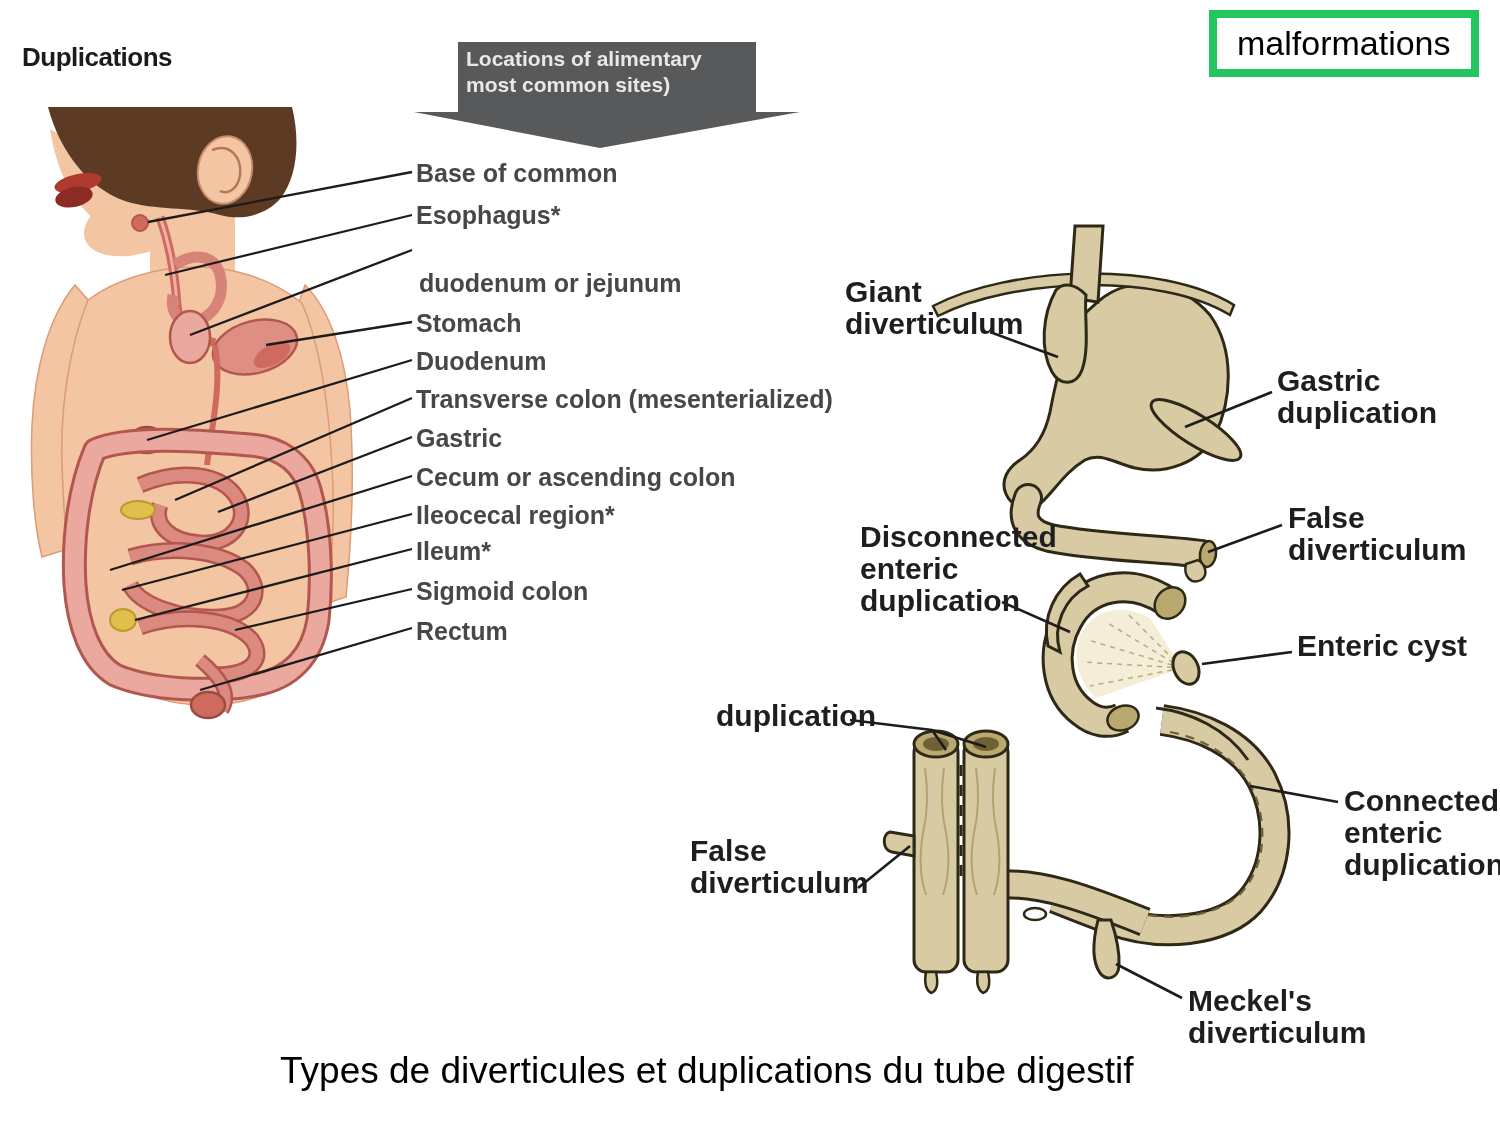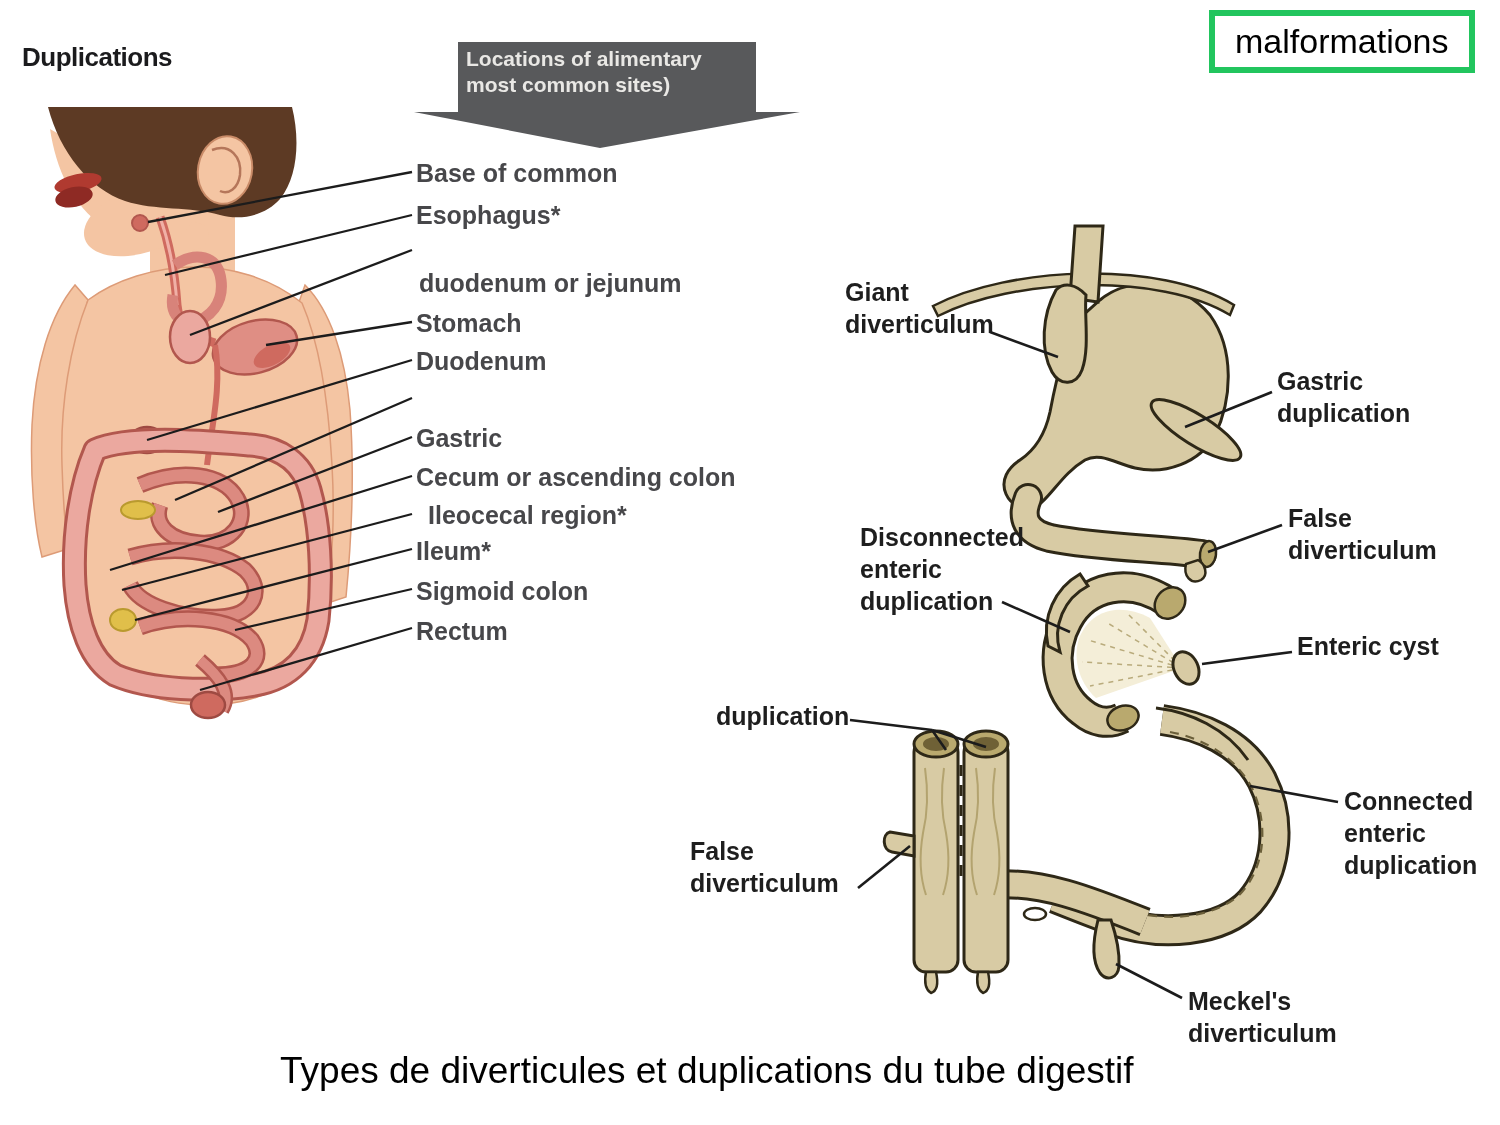--- a/index.html
+++ b/index.html
@@ -1,29 +1,29 @@
 <!DOCTYPE html>
 <html style="--arrow-box: #58595b; --arrow-text: #e9e8e5; --left-label-text: #47474a; --right-label-text: #1e1e1e; --leader-line: #1c1c1c; --diagram-fill: #d8cba4; --diagram-fill-dark: #b9a96e; --diagram-fill-deep: #6f6136; --diagram-fill-light: #f4eed8; --diagram-outline: #2e2817; --skin: #f4c5a3; --skin-shade: #dd9b77; --hair: #5d3a24; --organ-pink: #eba89f; --organ-outline: #b2574e; --organ-red: #cf6a5f; --organ-deep-red: #a33830; --mesentery-yellow: #e0bf4a;"><head>
 <meta charset="utf-8">
 <style>
   html,body{margin:0;padding:0;background:#ffffff;}
   .slide{position:relative;width:1500px;height:1125px;background:#fff;overflow:hidden;
          font-family:Liberation Sans, sans-serif;padding-left:16px;}
   .heading{position:absolute;left:22px;top:42px;font-size:26px;font-weight:bold;
            color:#1b1b1d;letter-spacing:-0.5px;}
-  .corner-tag{position:absolute;left:1209px;top:10px;border:6px solid #22c55e;background:#fff;
+  .corner-tag{position:absolute;left:1209px;top:10px;border:8px solid #22c55e;background:#fff;
               font-size:34px;color:#000;padding:6px 20px;white-space:nowrap;}
   .caption{position:absolute;left:280px;top:1050px;width:910px;text-align:left;
            font-size:37px;color:#000;}
   .arrow-svg{position:absolute;left:408px;top:36px;}
   .arrow-text{position:absolute;left:466px;top:46px;color:var(--arrow-text);
               font-size:21px;font-weight:bold;line-height:26px;white-space:nowrap;}
   .llbl{position:absolute;font-size:25px;font-weight:600;color:var(--left-label-text);
         line-height:28px;white-space:nowrap;}
-  .lbl{position:absolute;font-size:25px;font-weight:600;color:var(--right-label-text);
+  .lbl{position:absolute;font-size:30px;font-weight:600;color:var(--right-label-text);
        line-height:32px;white-space:nowrap;}
   .fig{position:absolute;}
 </style>
 </head>
 <body>
 
 <div class="slide">
 
   <div class="heading">Duplications</div>
 
@@ -102,23 +102,24 @@
       <line x1="215" y1="525" x2="392" y2="484"></line>
       <line x1="180" y1="585" x2="392" y2="523"></line>
     </g>
   </svg>
 
   <div class="llbl" style="left:416px;top:159px">Base of common</div>
   <div class="llbl" style="left:416px;top:201px">Esophagus*</div>
   <div class="llbl" style="left:419px;top:269px">duodenum or jejunum</div>
   <div class="llbl" style="left:416px;top:309px">Stomach</div>
   <div class="llbl" style="left:416px;top:347px">Duodenum</div>
+  <div class="llbl" style="left:416px;top:385px">Transverse colon (mesenterialized)</div>
   <div class="llbl" style="left:416px;top:424px">Gastric</div>
   <div class="llbl" style="left:416px;top:463px">Cecum or ascending colon</div>
-  <div class="llbl" style="left:428px;top:501px">Ileocecal region*</div>
+  <div class="llbl" style="left:416px;top:501px">Ileocecal region*</div>
   <div class="llbl" style="left:416px;top:537px">Ileum*</div>
   <div class="llbl" style="left:416px;top:577px">Sigmoid colon</div>
   <div class="llbl" style="left:416px;top:617px">Rectum</div>
 
   <svg class="fig" style="left:830px;top:220px" width="640" height="830" viewBox="0 0 640 830">
 
     <path d="M270,80 C300,55 350,60 380,95 C405,130 402,180 385,215 C370,243 335,255 305,248 C285,243 270,232 255,240 C235,252 225,270 212,282 C200,292 182,288 176,274 C170,260 178,248 190,240 C205,230 215,215 220,192 C226,160 235,120 250,98 Z" fill="var(--diagram-fill)" stroke="var(--diagram-outline)" stroke-width="3"></path>
 
     <ellipse cx="366" cy="210" rx="52" ry="15" transform="rotate(32 366 210)" fill="var(--diagram-fill)" stroke="var(--diagram-outline)" stroke-width="3"></ellipse>
 

